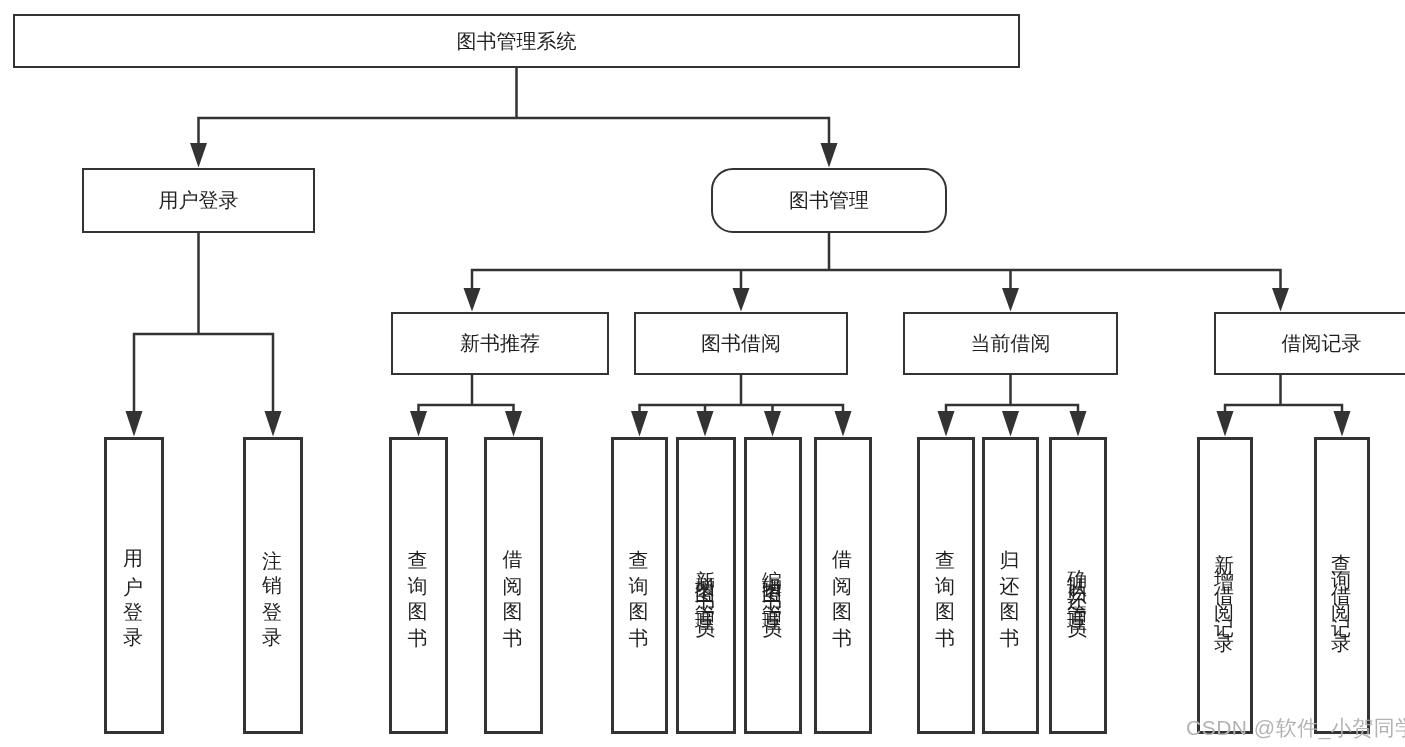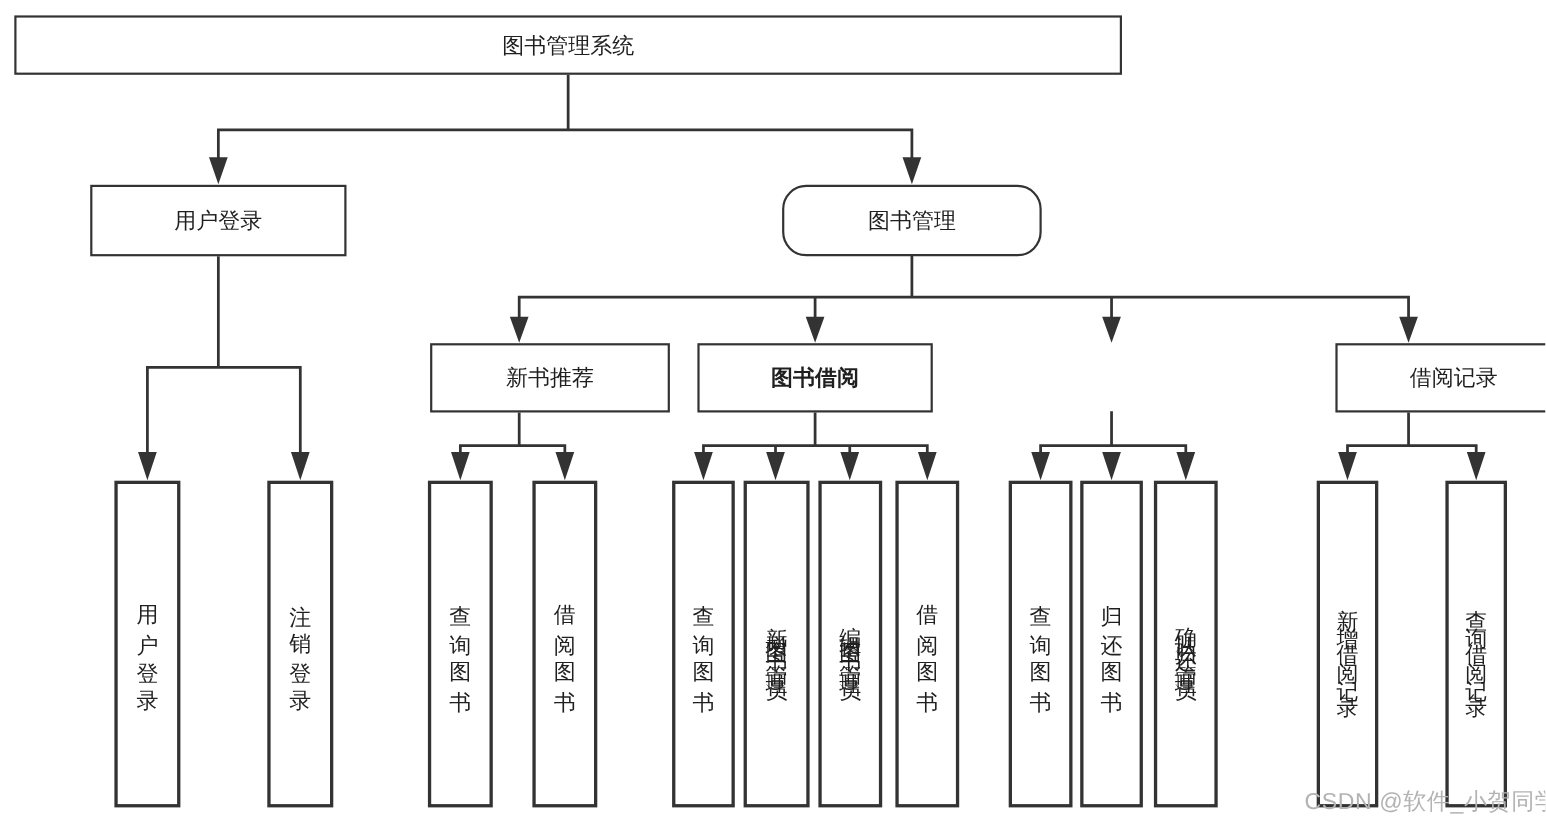--- a/index.html
+++ b/index.html
@@ -84,22 +84,25 @@
   <div class="node" style="left:82px;top:168px;width:233px;height:65px;">
     <span>用户登录</span>
   </div>
   <div class="node" style="left:711px;top:168px;width:236px;height:65px;border-radius:22px;">
     <span>图书管理</span>
   </div>
 
   <div class="node" style="left:363px;top:312px;width:218px;height:63px;margin-left:28px;">
     <span>新书推荐</span>
   </div>
-  <div class="node" style="left:634px;top:312px;width:214px;height:63px;font-weight:bold;">
+  <div class="node" style="left:634px;top:312px;width:214px;height:63px;">
     <span>图书借阅</span>
+  </div>
+  <div class="node" style="left:903px;top:312px;width:215px;height:63px;">
+    <span>当前借阅</span>
   </div>
   <div class="node" style="left:1173px;top:312px;width:215px;height:63px;margin-left:41px;">
     <span>借阅记录</span>
   </div>
 
   <div class="node leaf" style="left:104px;top:437px;width:60px;height:297px;">
     <span class="vtext short">用户登录</span>
   </div>
   <div class="node leaf" style="left:243px;top:437px;width:60px;height:297px;">
     <span class="vtext short">注销登录</span>

